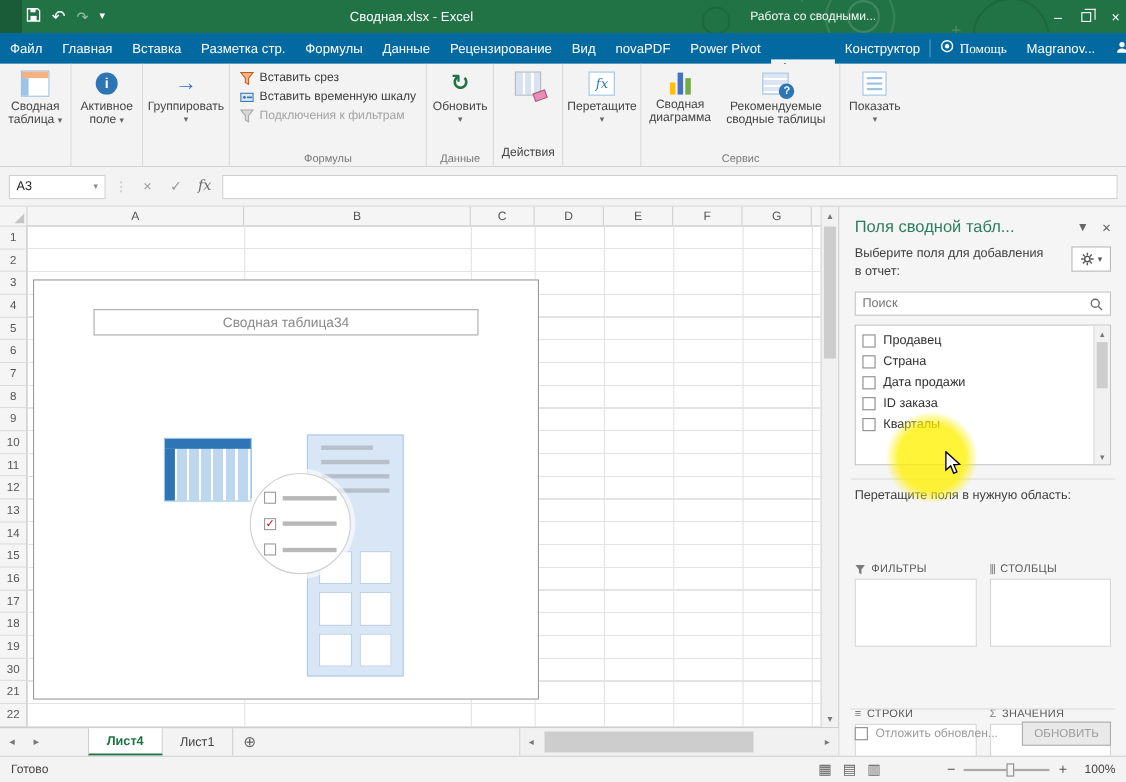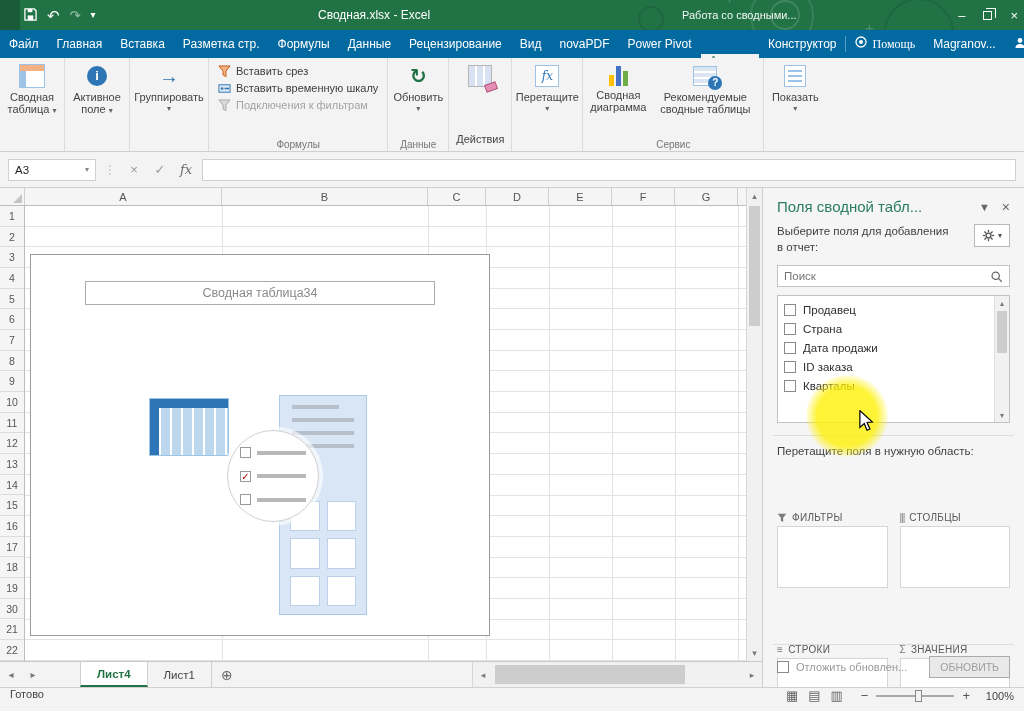--- a/index.html
+++ b/index.html
@@ -145,21 +145,21 @@
   .navarrow { width:22px; display:flex; align-items:center; justify-content:center; color:#777; font-size:10px; }
   .sheettab { padding:0 16px; display:flex; align-items:center; font-size:11.5px; color:#444; border-right:1px solid #cfcfcf; }
   .sheettab.first { border-left:1px solid #cfcfcf; margin-left:36px; }
   .sheettab.active { background:#fff; color:#217346; font-weight:bold; border-bottom:2px solid #217346; }
   .addsheet { width:30px; display:flex; align-items:center; justify-content:center; color:#666; font-size:14px; }
   .hscroll { margin-left:auto; width:290px; display:flex; align-items:center; background:#f1f1f1; border-left:1px solid #d6d6d6; position:relative; }
   .hthumb { position:absolute; left:22px; top:3px; bottom:3px; width:190px; background:#cdcdcd; }
   .hscroll .sbtn { width:20px; height:100%; }
   .hscroll .right { margin-left:auto; }
   
-  .statusbar { position:absolute; left:0; top:687px; width:1024px; height:24px; background:#f3f3f3; border-top:1px solid #d0d0d0; display:flex; align-items:flex-start; padding:0 10px; font-size:11px; color:#444; }
+  .statusbar { position:absolute; left:0; top:687px; width:1024px; height:24px; background:#f3f3f3; border-top:1px solid #d0d0d0; display:flex; align-items:center; padding:0 10px; font-size:11px; color:#444;gap:42px; }
   .views { margin-left:auto; display:flex; align-items:center; gap:10px; color:#666; font-size:13px; }
   .zoomctl { display:flex; align-items:center; gap:8px; margin-left:18px; }
   .zoomtrack { width:78px; height:2px; background:#a9a9a9; position:relative; }
   .zoomthumb { position:absolute; left:50%; top:-5px; width:7px; height:12px; background:#f3f3f3; border:1px solid #8a8a8a; }
   .zoomlabel { width:36px; text-align:right; }
   .zsign { font-size:13px; color:#555; }
   
   .click-highlight { position:absolute; left:806px; top:375px; width:82px; height:82px; border-radius:50%;
     background:radial-gradient(circle, rgba(255,240,0,.78) 0 52%, rgba(255,240,0,0) 73%); pointer-events:none; z-index:50; }
   .cursor { position:absolute; left:858px; top:410px; z-index:51; pointer-events:none; }

